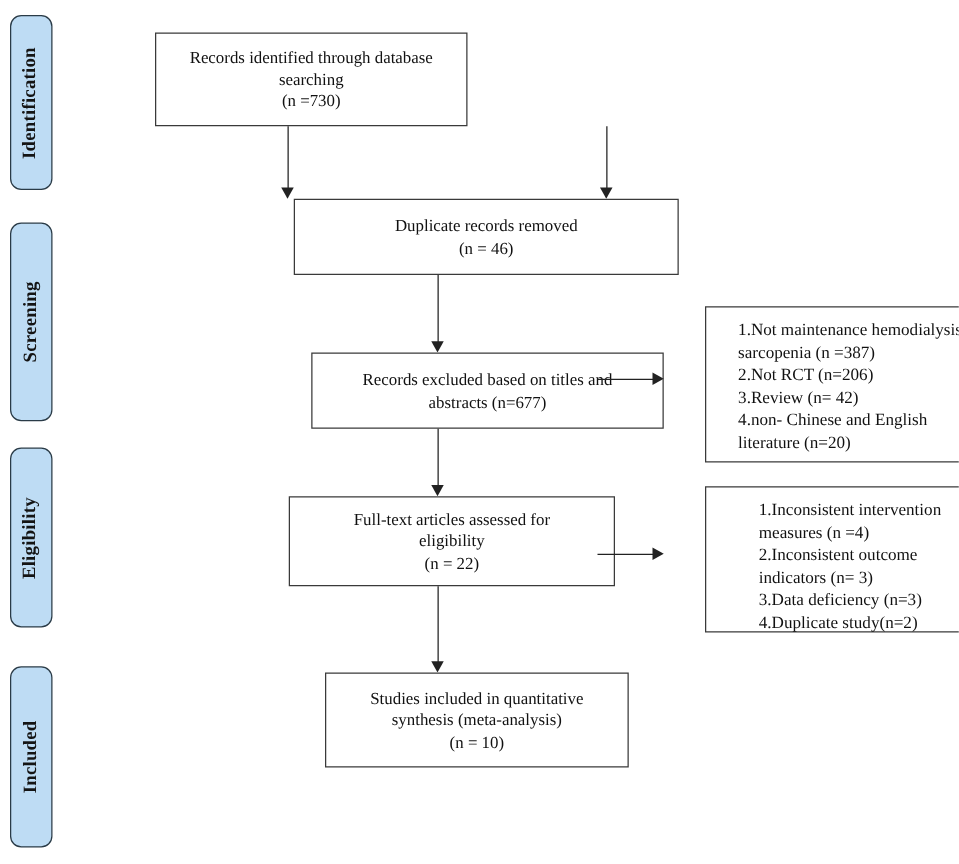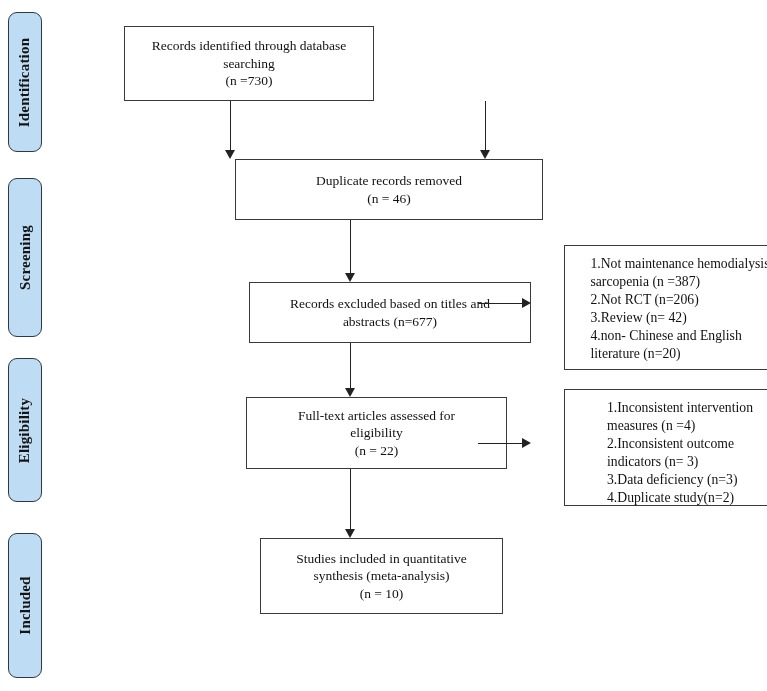--- a/index.html
+++ b/index.html
@@ -158,21 +158,21 @@
 sarcopenia (n =387)
 2.Not RCT (n=206)
 3.Review (n= 42)
 4.non- Chinese and English
 literature (n=20)</span>
   </div>
 
   <div class="conn-v" style="left:350px; top:343px; height:48px;"></div>
   <div class="arrow-down" style="left:345px; top:388px;"></div>
 
-  <div class="flow-box" style="left:214px; top:397px; width:261px; height:72px;">
+  <div class="flow-box" style="left:199px; top:397px; width:261px; height:72px;">
     <span class="box-text">Full-text articles assessed for
 eligibility
 (n = 22)</span>
   </div>
 
   <div class="conn-h" style="left:478px; top:443px; width:47px;"></div>
   <div class="arrow-right" style="left:522px; top:438px;"></div>
 
   <div class="flow-box left-align" style="left:532px; top:389px; width:227px; height:117px;">
     <span class="box-text">1.Inconsistent intervention

